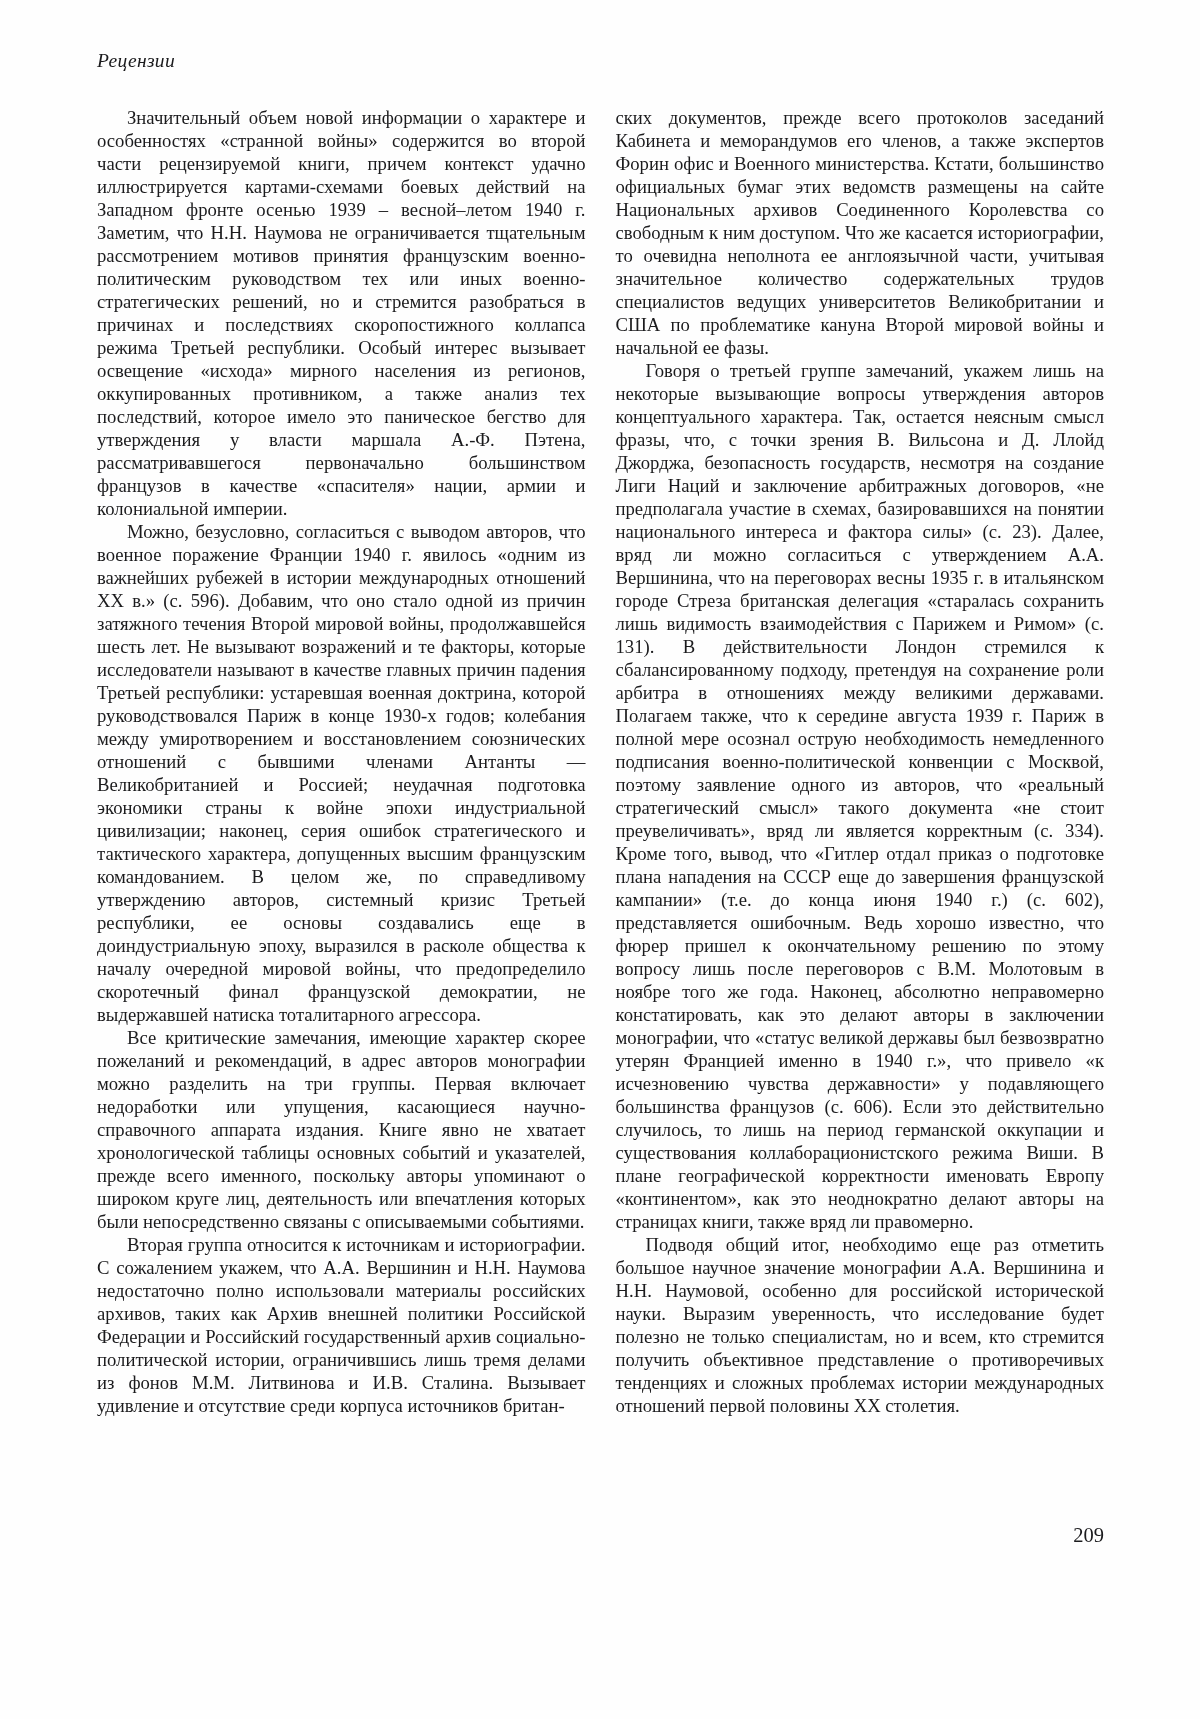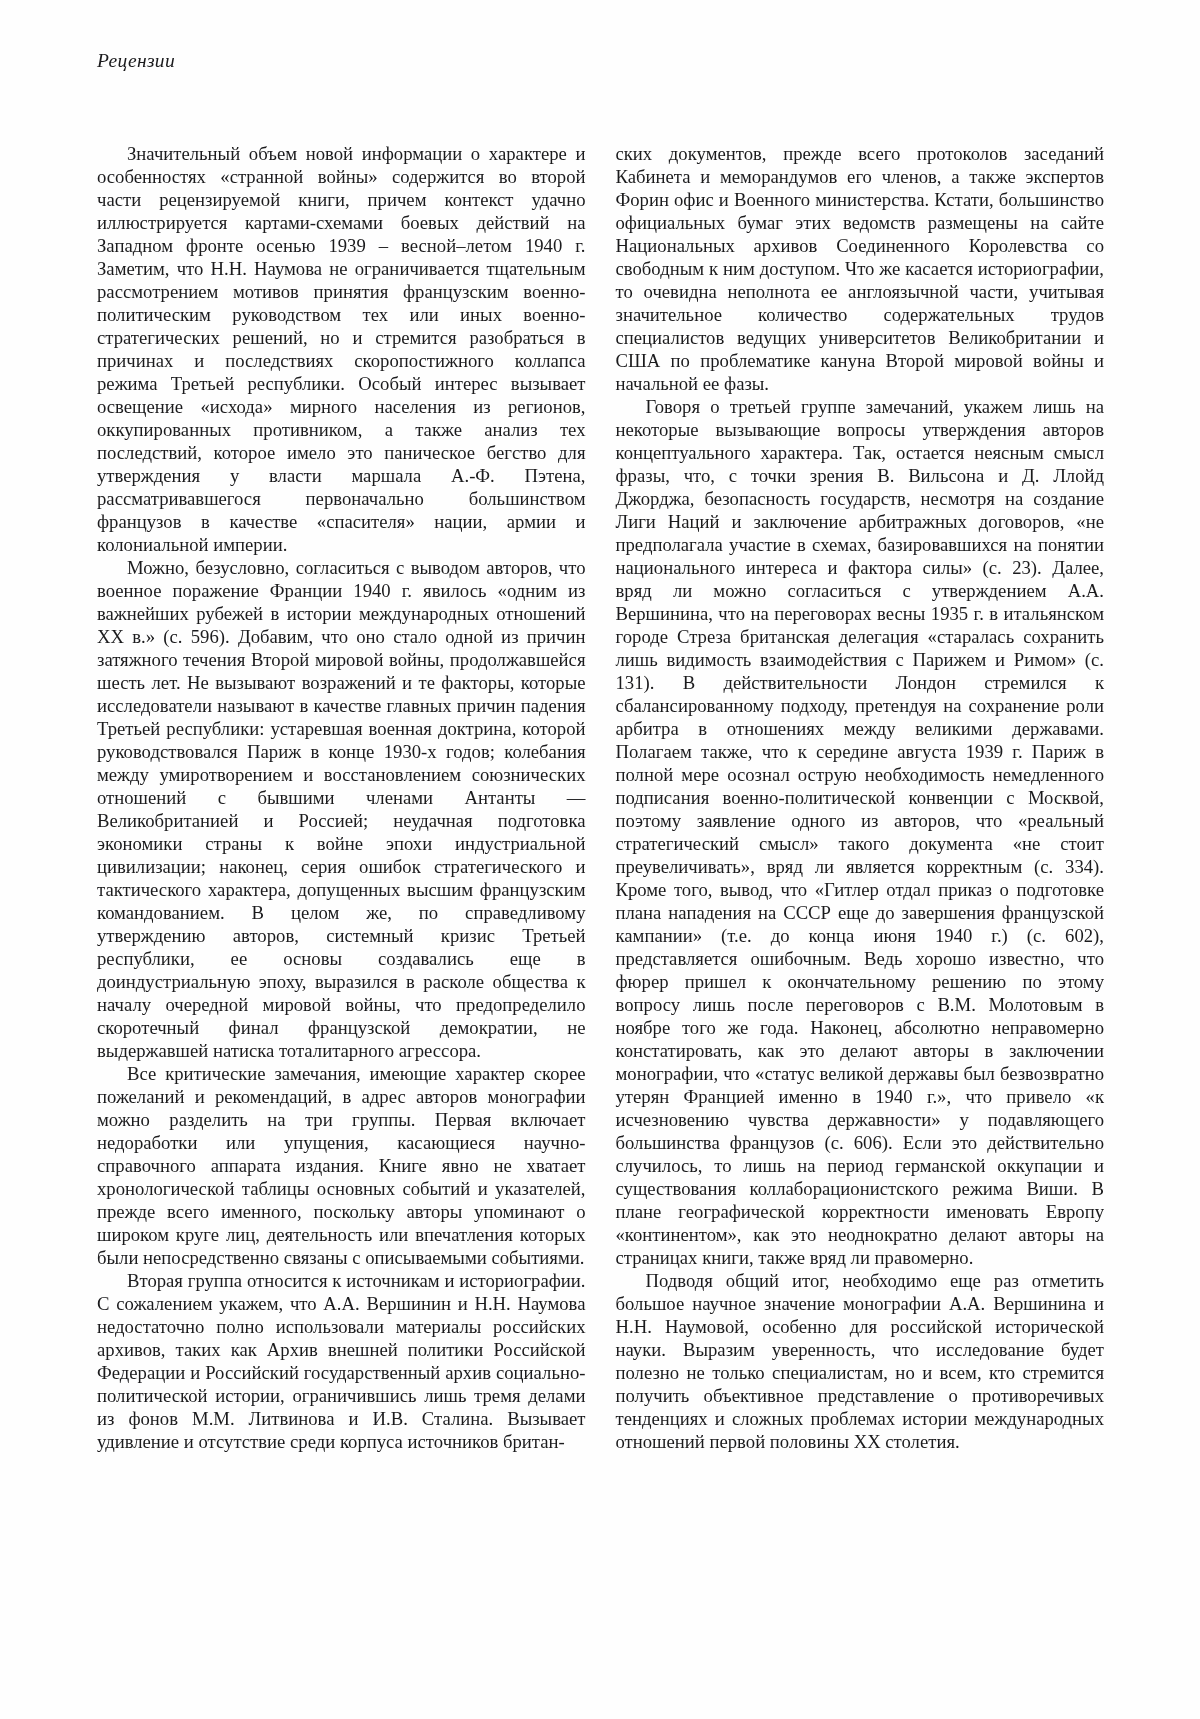--- a/index.html
+++ b/index.html
@@ -34,21 +34,20 @@
     gap: 30px;
   }
   .column {
     flex: 1 1 0;
     text-align: justify;
     font-size: 18.7px;
     line-height: 23px;
     hyphens: auto;
     -webkit-hyphens: auto;
     word-break: normal;
-    margin-top: 36px;
   }
   .para {
     margin: 0;
     text-indent: 30px;
   }
   .para.continuation {
     text-indent: 0;
   }
   .page-number {
     position: absolute;
@@ -78,14 +77,15 @@
     </div>
 
     <div class="column">
       <p class="para continuation">ских документов, прежде всего протоколов заседаний Кабинета и меморандумов его членов, а также экспертов Форин офис и  Военного министерства. Кстати, большинство официальных бумаг этих ведомств размещены на сайте Национальных архивов Соединенного Королевства со свободным к ним доступом. Что же касается историографии, то очевидна неполнота ее англоязычной части, учитывая значительное количество содержательных трудов специалистов ведущих университетов Великобритании и США по проблематике кануна Второй мировой войны и начальной ее фазы.</p>
       <p class="para">Говоря о третьей группе замечаний, укажем лишь на некоторые вызывающие вопросы утверждения авторов концептуального характера. Так, остается неясным смысл фразы, что, с точки зрения В. Вильсона и Д. Ллойд Джорджа, безопасность государств, несмотря на создание Лиги Наций и заключение арбитражных договоров, «не предполагала участие в схемах, базировавшихся на понятии национального интереса и фактора силы» (с. 23). Далее, вряд ли можно согласиться с утверждением А.А. Вершинина, что на переговорах весны 1935 г. в итальянском городе Стреза британская делегация «старалась сохранить лишь видимость взаимодействия с Парижем и Римом» (с. 131). В действительности Лондон стремился к сбалансированному подходу, претендуя на сохранение роли арбитра в отношениях между великими державами. Полагаем также, что к середине августа 1939 г. Париж в полной мере осознал острую необходимость немедленного подписания военно-политической конвенции с Москвой, поэтому заявление одного из авторов, что «реальный стратегический смысл» такого документа «не стоит преувеличивать», вряд ли является корректным (с. 334). Кроме того, вывод, что «Гитлер отдал приказ о подготовке плана нападения на СССР еще до завершения французской кампании» (т.е. до конца июня 1940 г.) (с.  602), представляется ошибочным. Ведь хорошо известно, что фюрер пришел к окончательному решению по этому вопросу лишь после переговоров с В.М. Молотовым в ноябре того же года. Наконец, абсолютно неправомерно констатировать, как это делают авторы в заключении монографии, что «статус великой державы был безвозвратно утерян Францией именно в 1940 г.», что привело «к исчезновению чувства державности» у подавляющего большинства французов (с. 606). Если это действительно случилось, то лишь на период германской оккупации и существования коллаборационистского режима Виши. В плане географической корректности именовать Европу «континентом», как это неоднократно делают авторы на страницах книги, также вряд ли правомерно.</p>
       <p class="para">Подводя общий итог, необходимо еще раз отметить большое научное значение монографии А.А. Вершинина и Н.Н. Наумовой, особенно для российской исторической науки. Выразим уверенность, что исследование будет полезно не только специалистам, но и всем, кто стремится получить объективное представление о противоречивых тенденциях и сложных проблемах истории международных отношений первой половины XX столетия.</p>
     </div>
 
   </div>
 
+  <div class="page-number">209</div>
 
 </div>
 
 </body></html>

